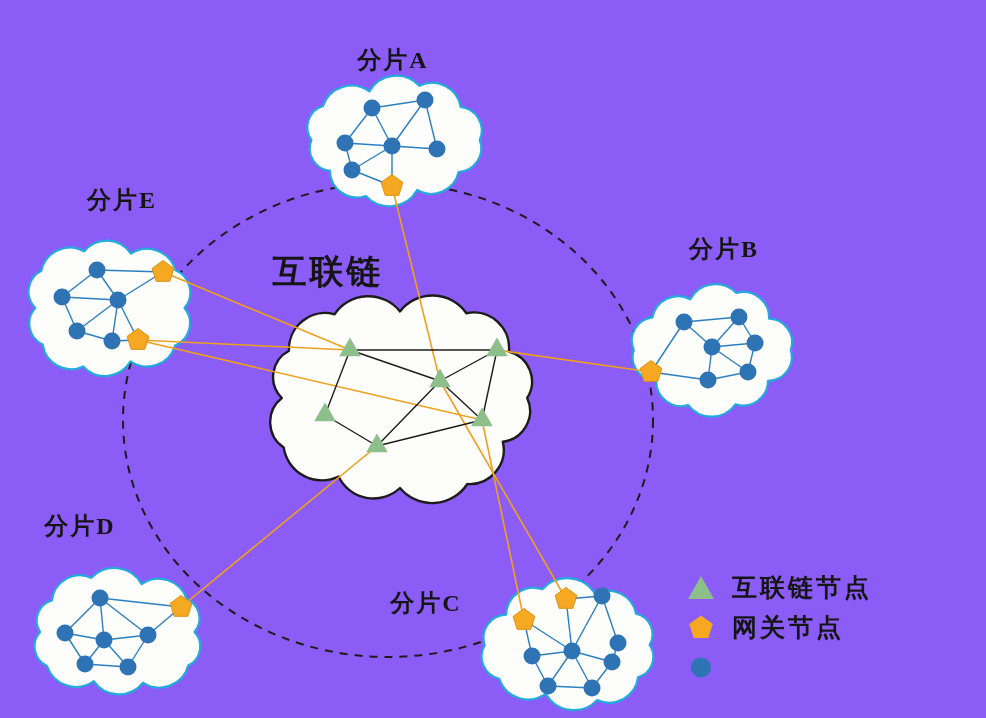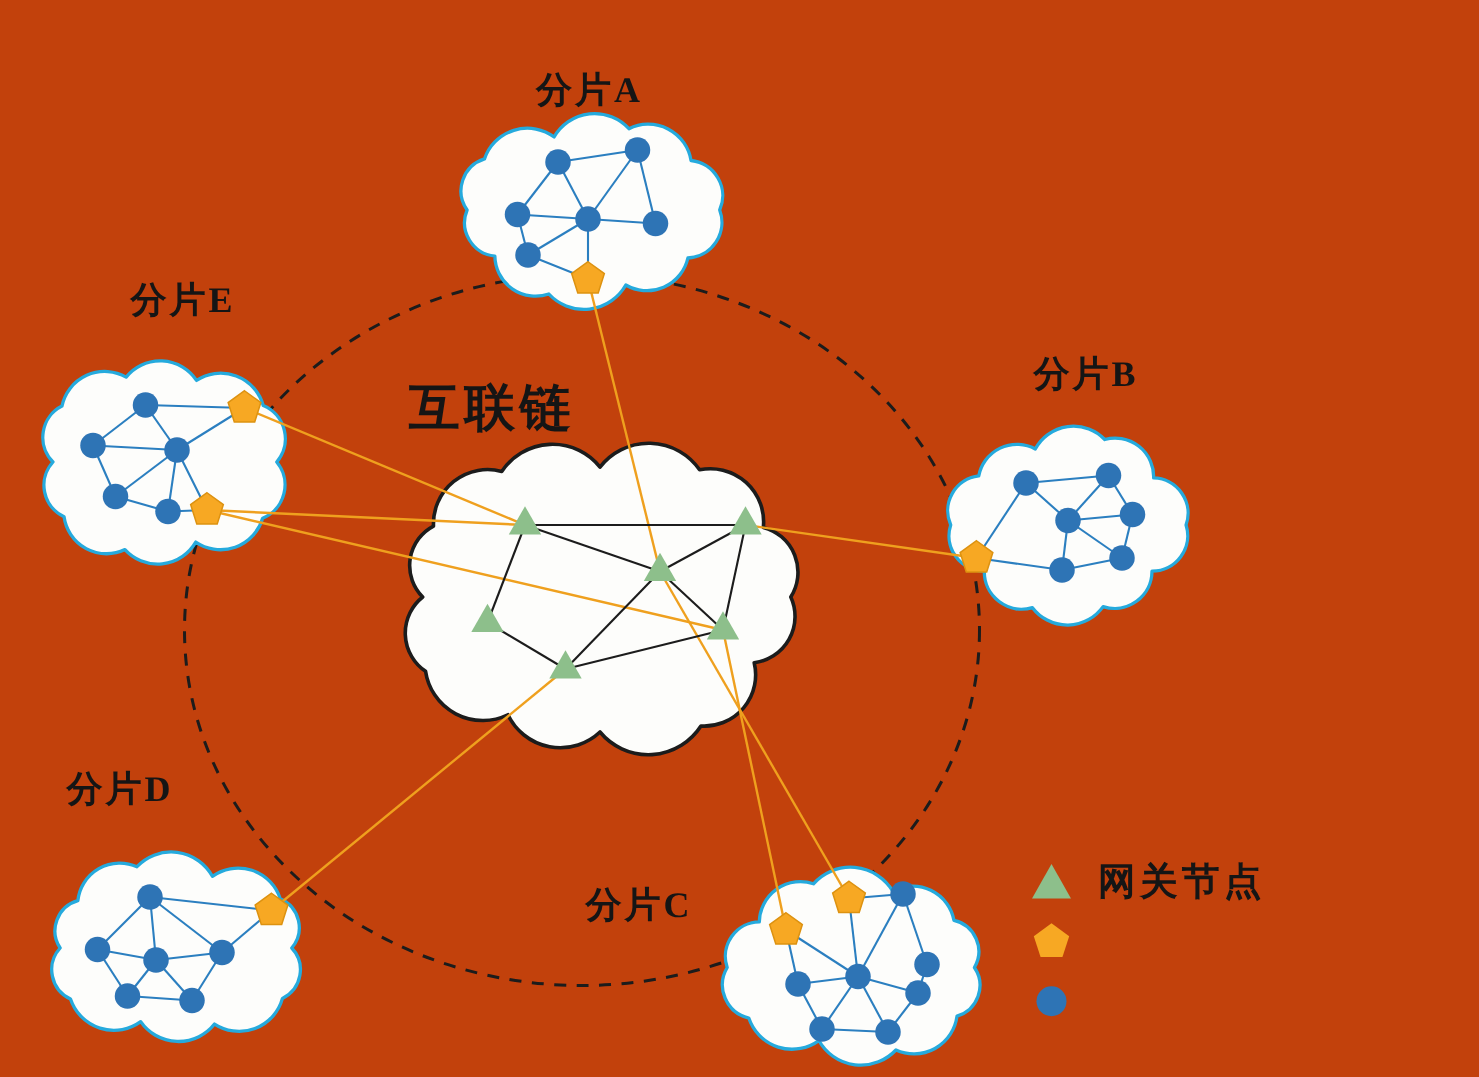--- a/index.html
+++ b/index.html
@@ -1,18 +1,18 @@
 <!DOCTYPE html>
 <html><head>
 <meta charset="utf-8">
 <style>
   html,body{margin:0;padding:0;}
   body{background:#fbfbf7;}
   .canvas{
-    position:relative;width:986px;height:718px;background:#c2410c;
+    position:relative;width:986px;height:718px;background:#8b5cf6;
     overflow:hidden;font-family:"Liberation Serif",serif;
   }
   svg.diagram{position:absolute;left:0;top:0;}
   .dlabel{
     position:absolute;transform:translate(-50%,-50%);
     font-size:24px;font-weight:700;color:#151515;letter-spacing:2px;
     white-space:nowrap;
   }
   .dlabel.title{font-size:34px;letter-spacing:3px;}
   .legend{
@@ -165,26 +165,27 @@
   <div class="dlabel title" style="left:328px;top:272px">互联链</div>
   <div class="dlabel" style="left:724px;top:249px">分片B</div>
   <div class="dlabel" style="left:80px;top:526px">分片D</div>
   <div class="dlabel" style="left:426px;top:603px">分片C</div>
 
   <div class="legend">
     <div class="legend-row">
       <svg width="30" height="27" viewBox="0 0 30 27">
         <polygon points="15,2 28,25 2,25" fill="#8dbf8b"></polygon>
       </svg>
-      <span class="legend-label">网关节点</span>
+      <span class="legend-label">互联链节点</span>
     </div>
     <div class="legend-row">
       <svg width="30" height="27" viewBox="0 0 30 27">
         <polygon points="15,1.5 26.8,10.1 22.3,24 7.7,24 3.2,10.1" fill="#f7a823"></polygon>
       </svg>
+      <span class="legend-label">网关节点</span>
     </div>
     <div class="legend-row">
       <svg width="30" height="27" viewBox="0 0 30 27">
         <circle cx="15" cy="13.5" r="10" fill="#2e74b5"></circle>
       </svg>
     </div>
   </div>
 
 </div>
 

